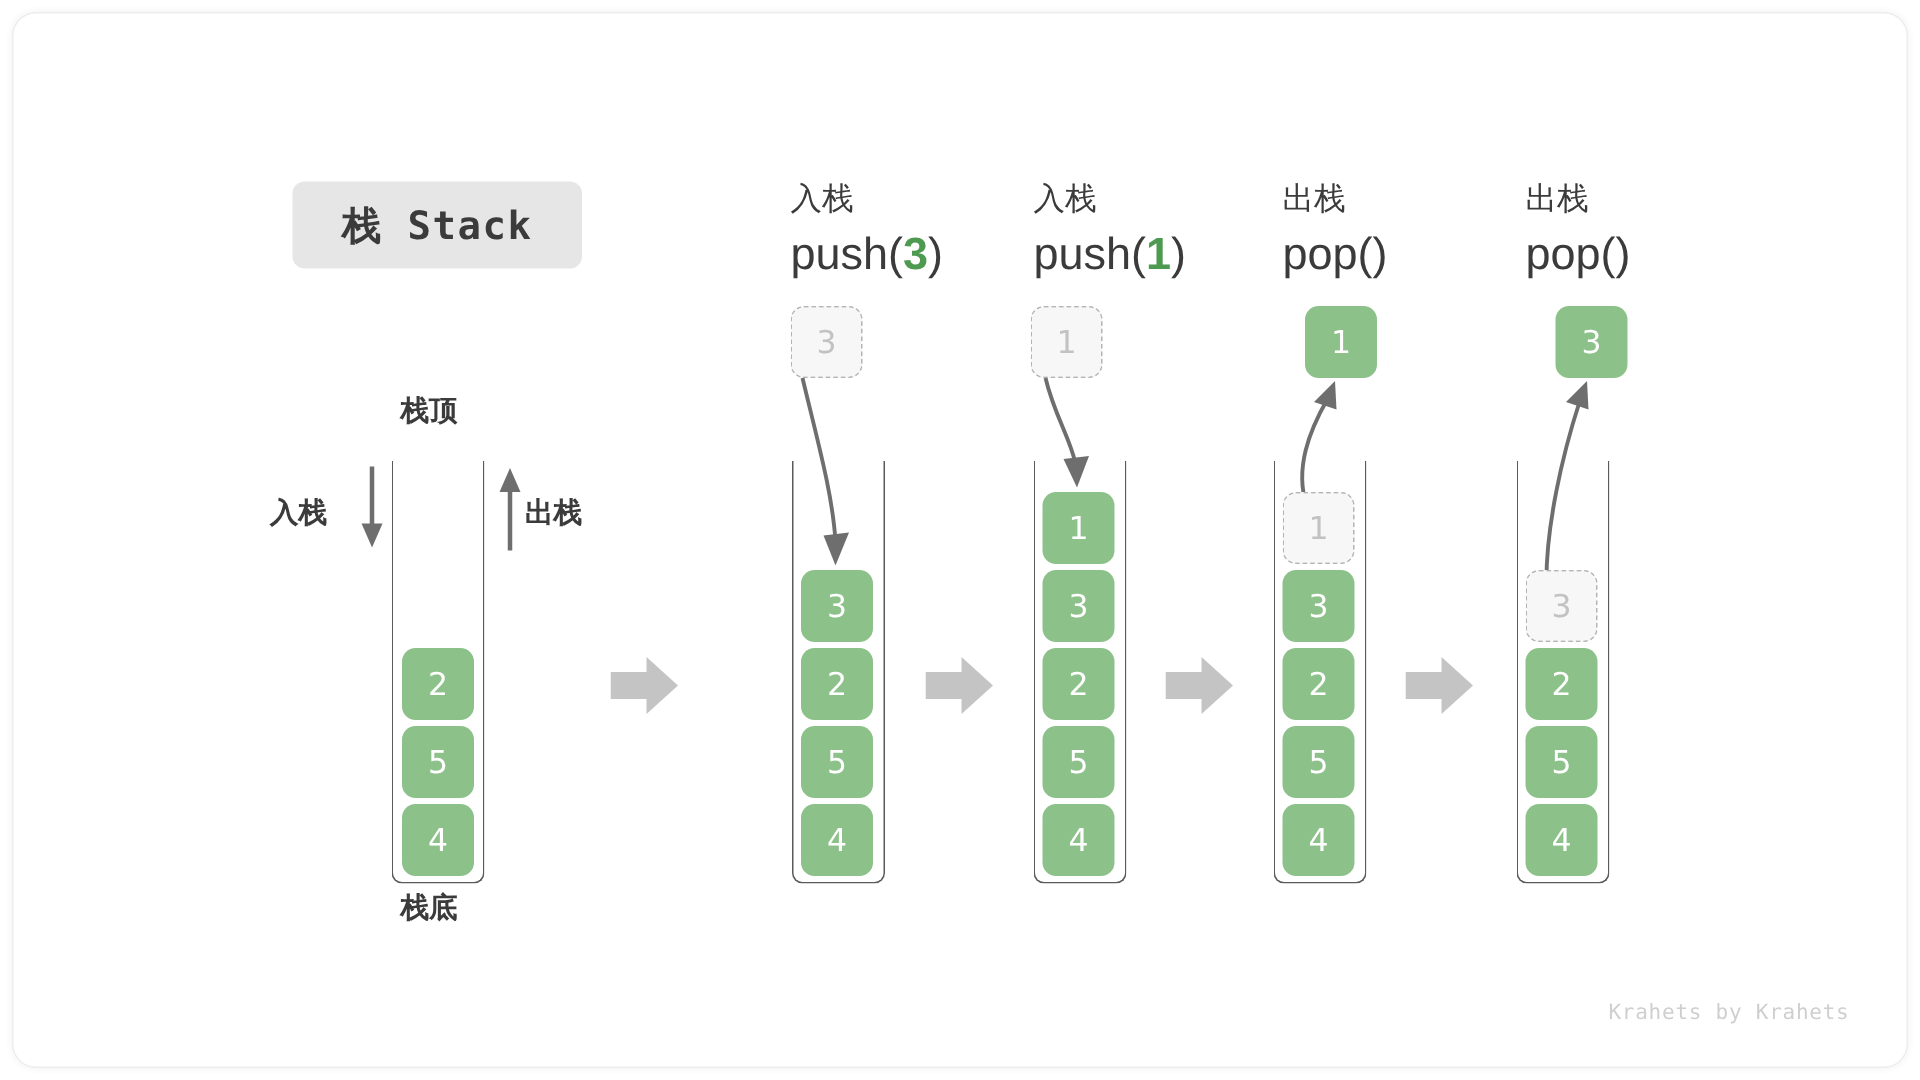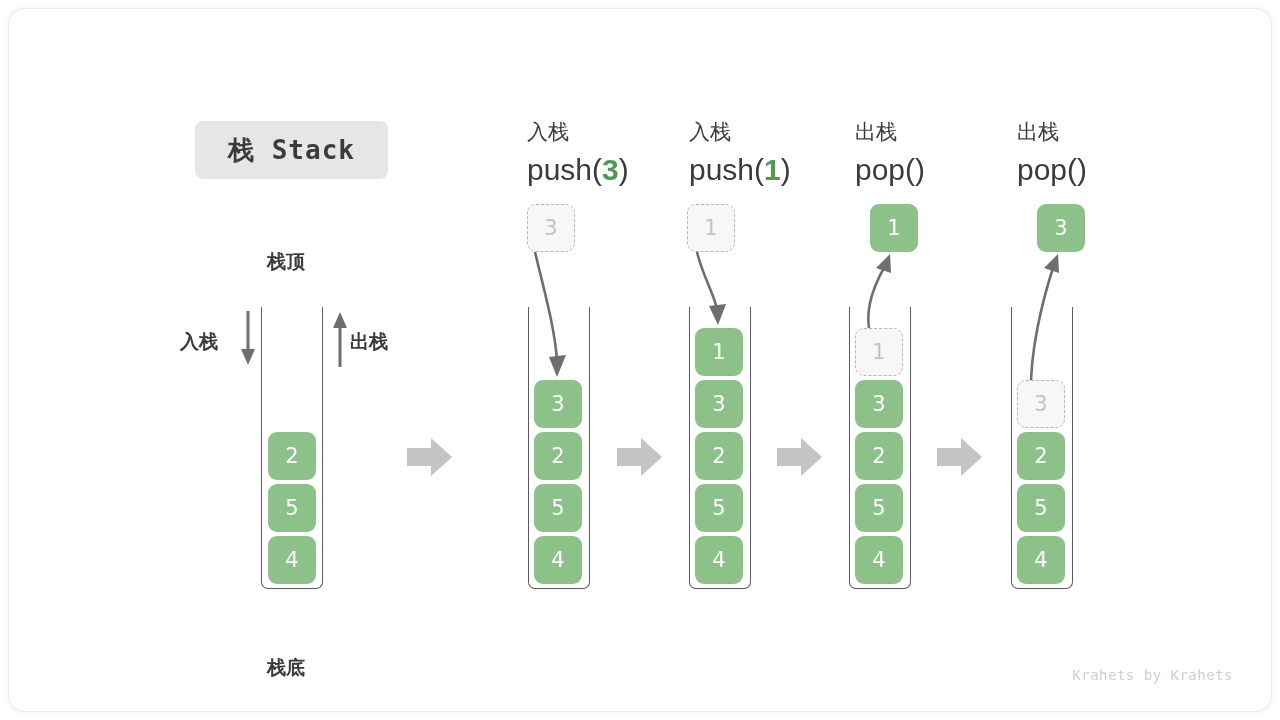--- a/index.html
+++ b/index.html
@@ -115,22 +115,22 @@
 </head>
 <body>
 
 <div id="page">
   <div id="card">
 
     <div id="title-chip">
       <span class="t">栈 Stack</span>
     </div>
 
-    <div class="cn-label" style="left:258px; top:240px;">栈顶</div>
-    <div class="cn-label" style="left:258px; top:646px;">栈底</div>
+    <div class="cn-label" style="left:258px; top:252px;">栈顶</div>
+    <div class="cn-label" style="left:258px; top:583px;">栈底</div>
     <div class="cn-label" style="left:171px; top:320px;">入栈</div>
     <div class="cn-label" style="left:341px; top:320px;">出栈</div>
 
     <svg class="motion" style="left:228px; top:300px;" width="22" height="60">
       <line x1="11" y1="2" x2="11" y2="44" stroke="#6e6e6e" stroke-width="3"></line>
       <polygon points="11,56 4,40 18,40" fill="#6e6e6e"></polygon>
     </svg>
 
     <svg class="motion" style="left:320px; top:300px;" width="22" height="60">
       <line x1="11" y1="58" x2="11" y2="16" stroke="#6e6e6e" stroke-width="3"></line>

